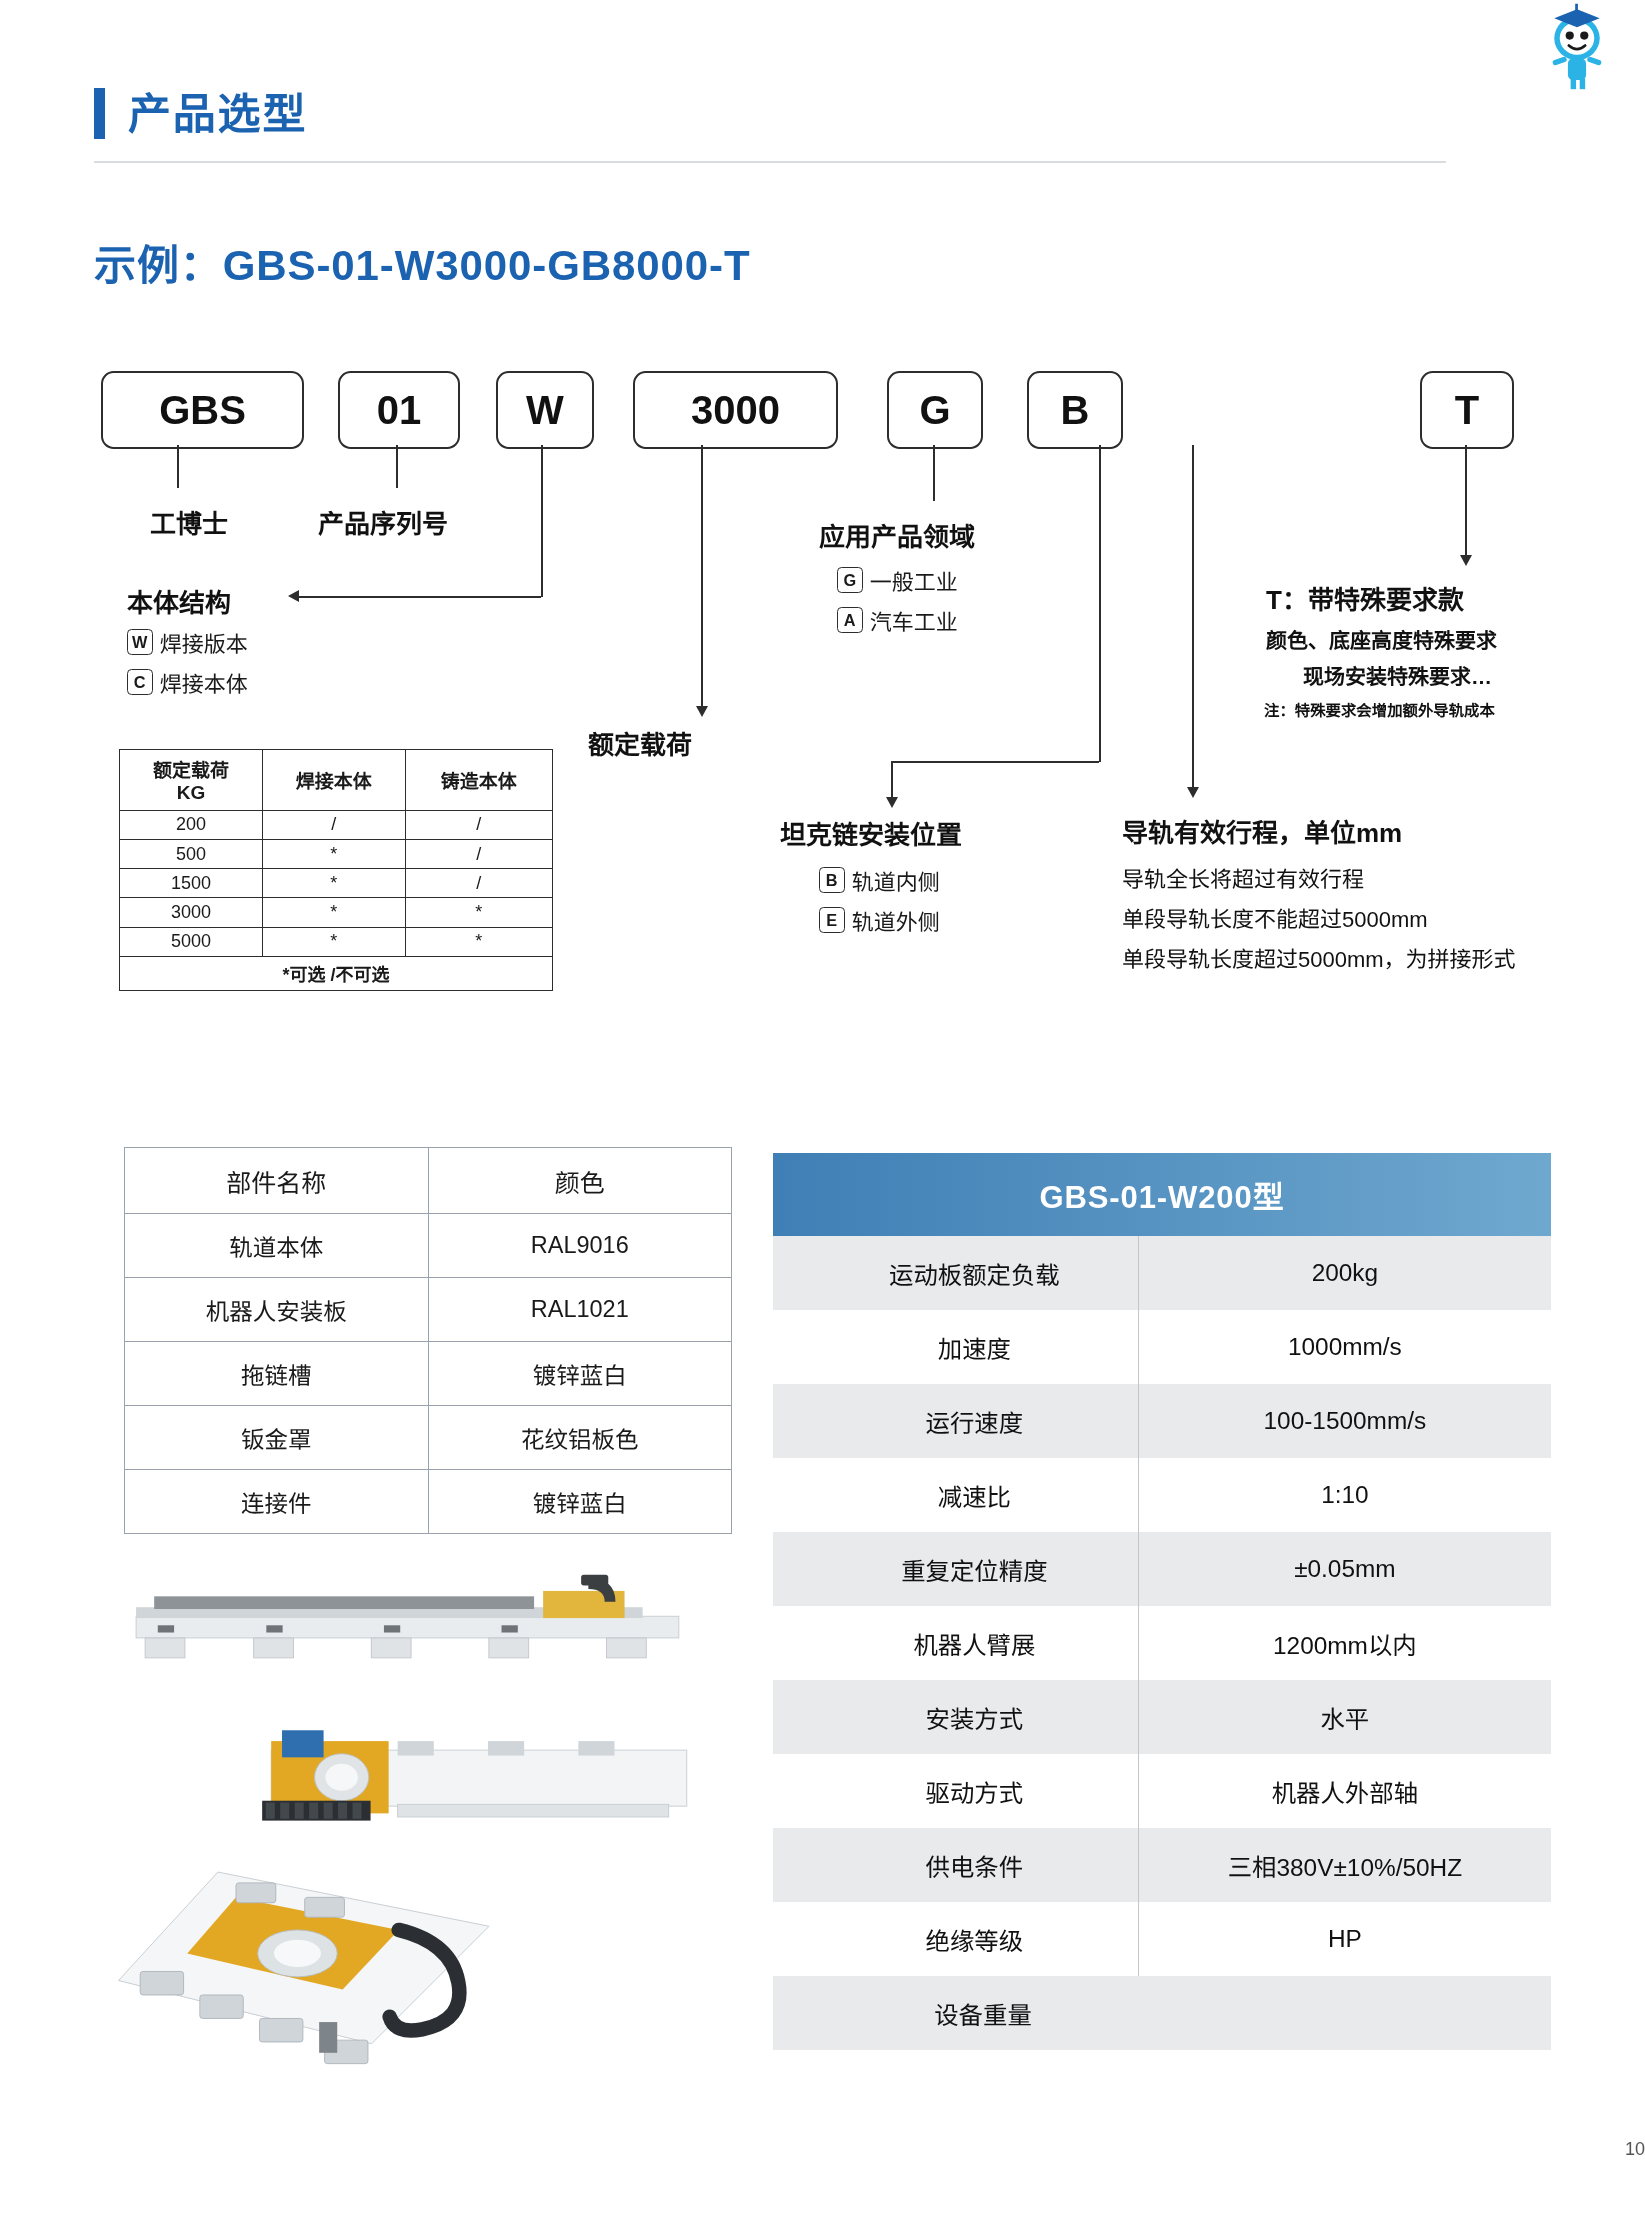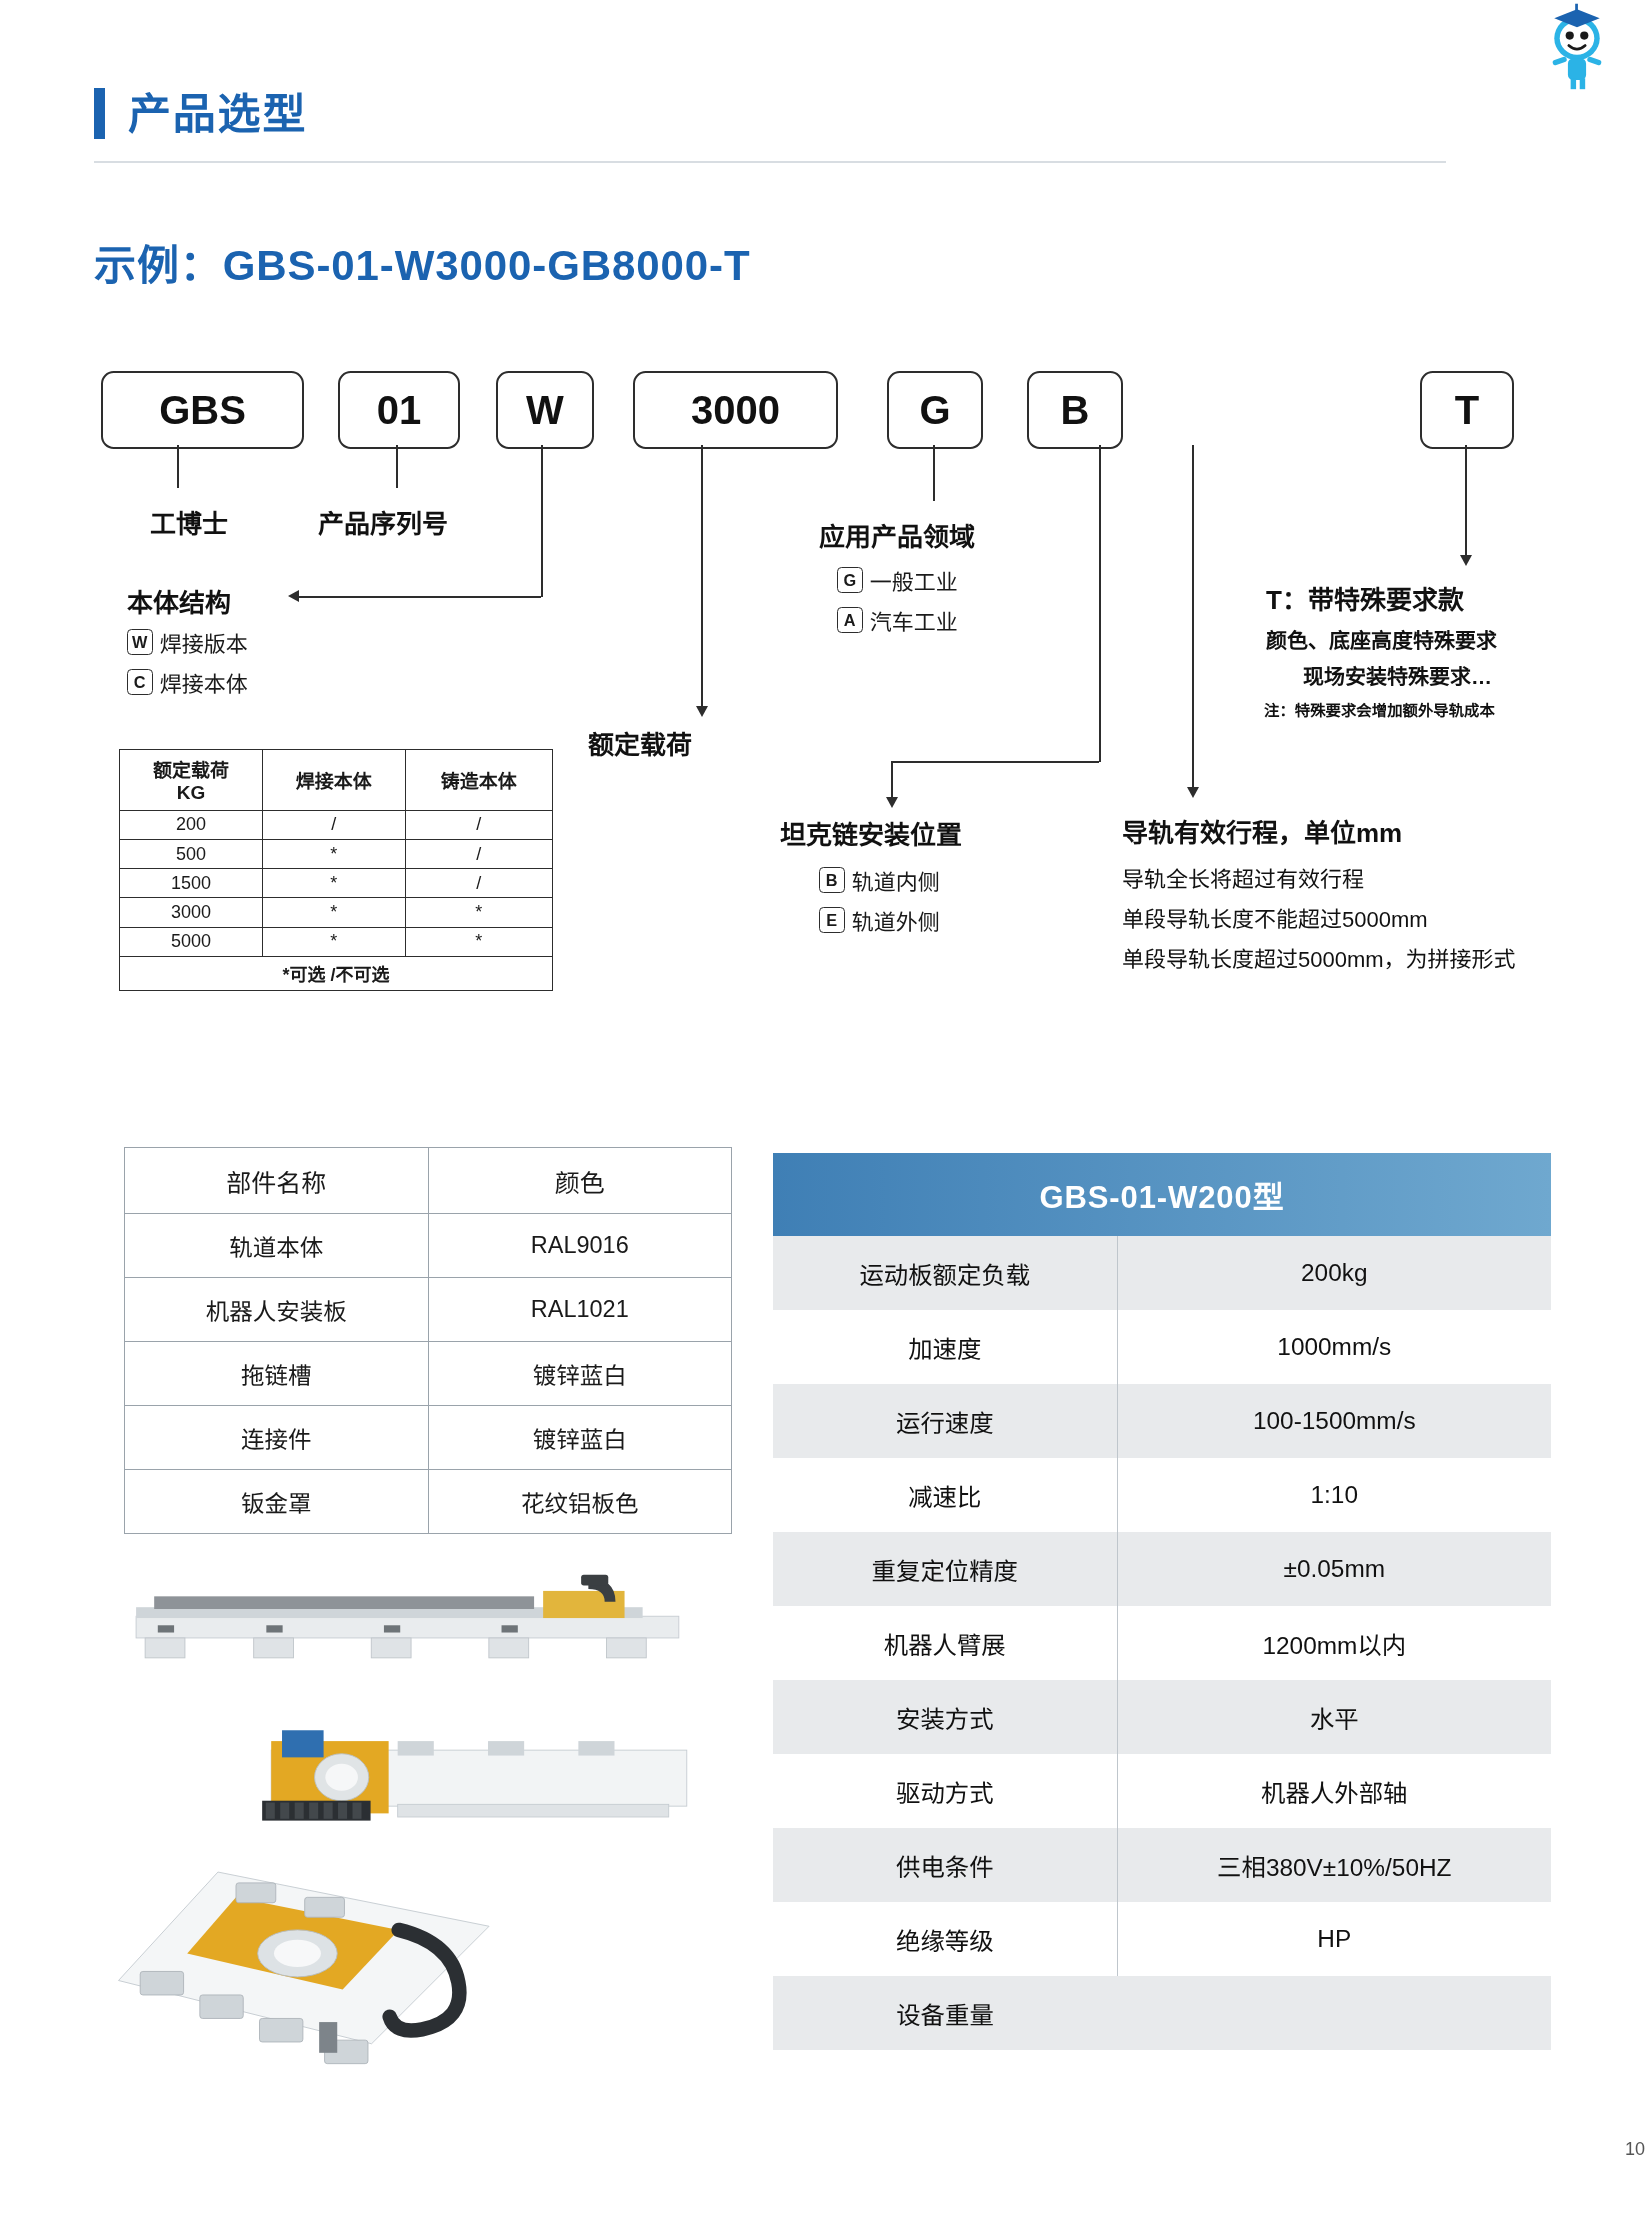--- a/index.html
+++ b/index.html
@@ -64,21 +64,21 @@
   .spec{position:absolute;left:773px;top:1153px;width:778px;}
   .spec-head{
     height:83px;display:flex;align-items:center;justify-content:center;
     background:linear-gradient(90deg,#3f7fb5 0%,#6fa8cf 100%);
     color:#fff;font-size:31px;font-weight:bold;letter-spacing:0.9px;
   }
   .spec-row{display:flex;height:74px;align-items:stretch;}
   .spec-row.odd{background:#e8eaec;}
   .spec-row.even{background:#ffffff;}
   .spec-k,.spec-v{display:flex;align-items:center;justify-content:center;font-size:24.4px;color:#111;}
-  .spec-k{width:344px;}
+  .spec-k{width:344px;padding-left:38px;}
   .spec-v{width:434px;border-left:1.8px solid #bfc6cc;}
 
   
   .imgwrap{position:absolute;}
 
   .pagenum{position:absolute;left:0;top:2139px;width:1645px;text-align:right;font-size:18px;color:#555;}
 </style>
 </head>
 <body>
 
@@ -236,26 +236,26 @@
       </tr>
       <tr>
         <td>机器人安装板</td>
         <td>RAL1021</td>
       </tr>
       <tr>
         <td>拖链槽</td>
         <td>镀锌蓝白</td>
       </tr>
       <tr>
+        <td>钣金罩</td>
+        <td>花纹铝板色</td>
+      </tr>
+      <tr>
         <td>连接件</td>
         <td>镀锌蓝白</td>
-      </tr>
-      <tr>
-        <td>钣金罩</td>
-        <td>花纹铝板色</td>
       </tr>
     </tbody>
   </table>
 
   <div class="spec">
     <div class="spec-head">GBS-01-W200型</div>
 
     <div class="spec-row odd">
       <div class="spec-k">运动板额定负载</div>
       <div class="spec-v">200kg</div>

